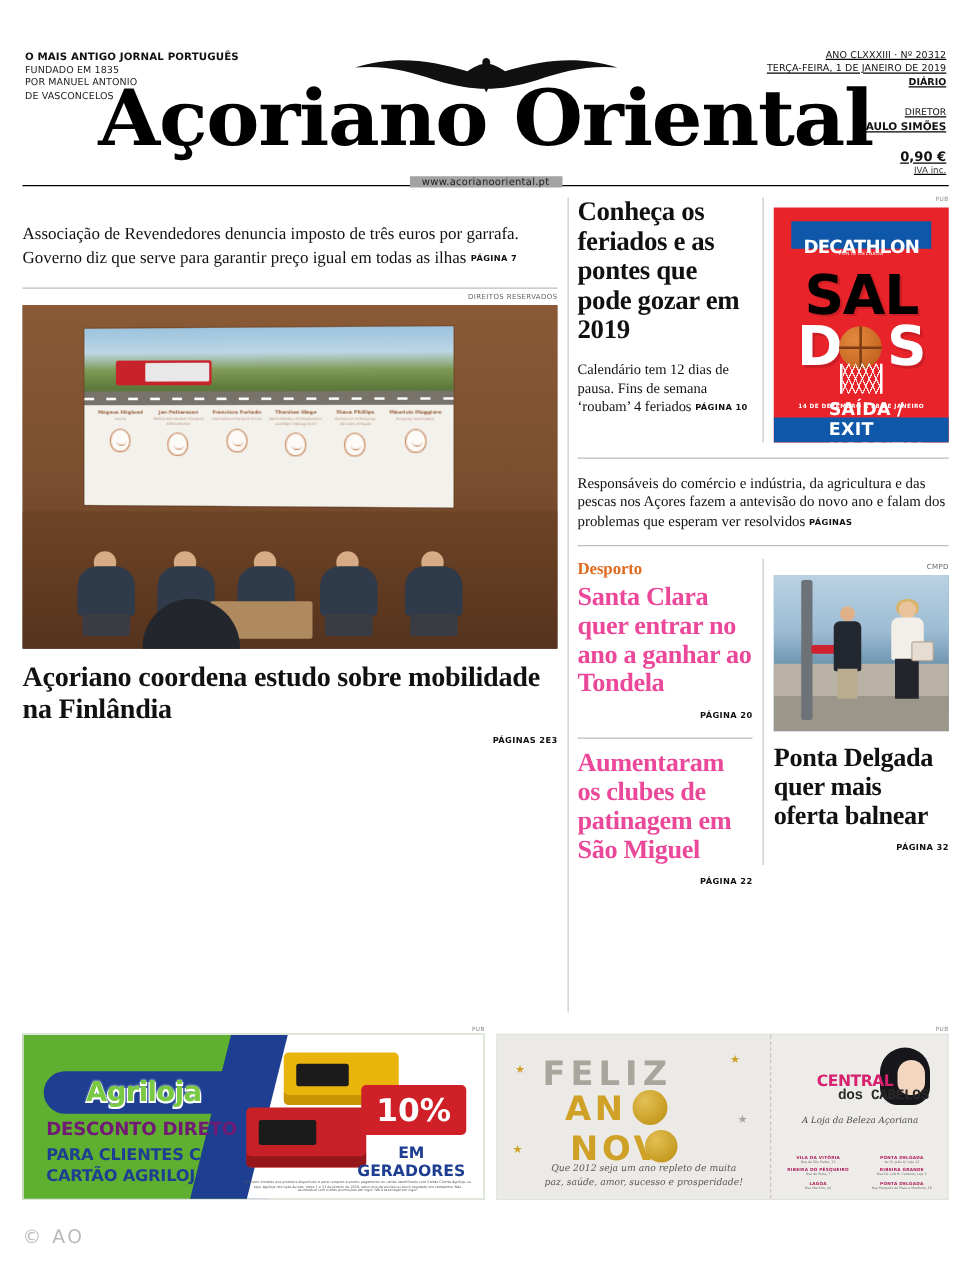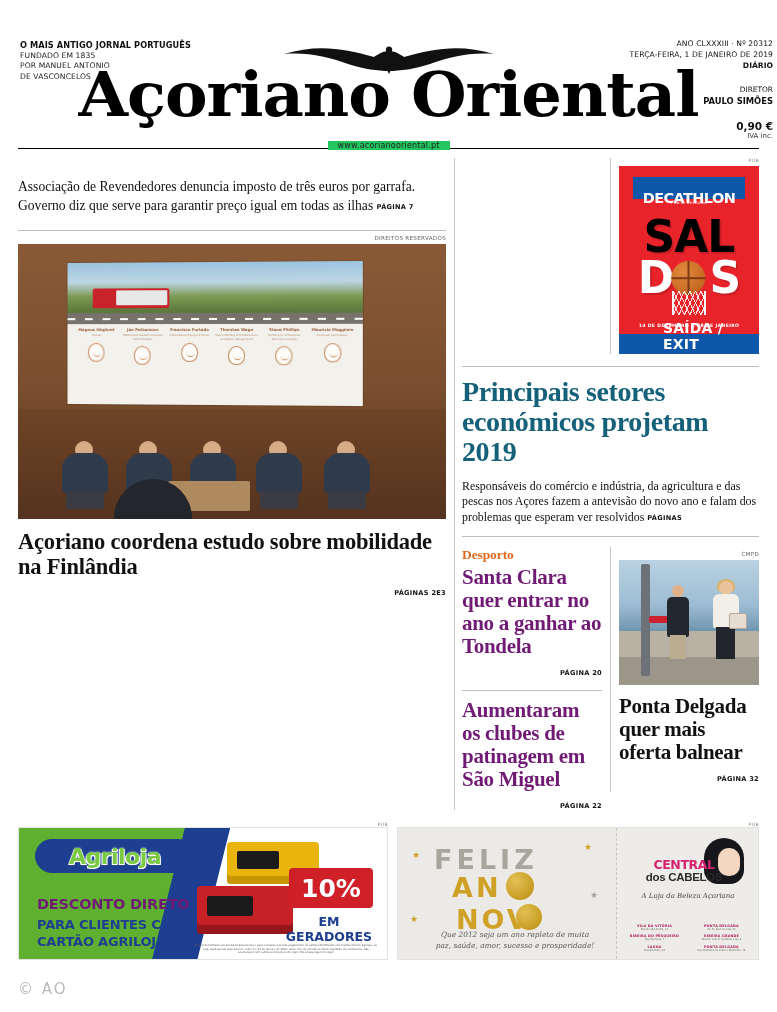--- a/index.html
+++ b/index.html
@@ -15,21 +15,21 @@
   .masthead { position: relative; height: 152px; padding: 0 18px; }
   .mh-left { position: absolute; left: 20px; top: 40px; width: 190px; }
   .mh-left .l1 {
     font-family: "DejaVu Sans", sans-serif; font-weight: 700;
     font-size: 8.2px; letter-spacing: .1px; color:#111; line-height: 11px;
   }
   .mh-left .l2 {
     font-family: "DejaVu Sans", sans-serif; font-weight: 400;
     font-size: 7.6px; color:#222; line-height: 10.4px; letter-spacing:.1px;
   }
-  .mh-right { position: absolute; right: 4px; top: 38px; width: 230px; text-align: right; }
+  .mh-right { position: absolute; right: 20px; top: 38px; width: 230px; text-align: right; text-decoration: underline; }
   .mh-right .r1 { font-family:"DejaVu Sans", sans-serif; font-size: 7.6px; color:#111; line-height:11px; letter-spacing:.1px;}
   .mh-right .r2 { font-family:"DejaVu Sans", sans-serif; font-size: 7.6px; font-weight:700; color:#111; line-height:11px; }
   .mh-right .dir { margin-top: 14px; font-family:"DejaVu Sans", sans-serif; font-size:7.4px; color:#111; line-height:10.6px;}
   .mh-right .dirname { font-family:"DejaVu Sans", sans-serif; font-size:8.4px; font-weight:700; color:#111; line-height:11px;}
   .mh-right .price { margin-top: 13px; font-family:"DejaVu Sans", sans-serif; font-size:10.5px; font-weight:700; color:#111; }
   .mh-right .iva { font-family:"DejaVu Sans", sans-serif; font-size:7px; color:#333; }
 
   .title-wrap { position:absolute; left:0; right:0; top: 62px; text-align:center; }
   .paper-title {
     font-family: "DejaVu Serif", serif;
@@ -38,21 +38,21 @@
     letter-spacing: -1px;
     color: #000;
     line-height: 66px;
     transform: scaleX(1.03);
   }
   .eagle { position:absolute; left:50%; top: 38px; transform: translateX(-50%); width: 230px; height:44px; }
 
   .mh-rule { position:absolute; left:18px; right:18px; top: 148px; height: 1px; background:#000; }
   .site-url {
     position:absolute; left:50%; top:141px; transform:translateX(-50%);
-    background:#22c55e; padding: 0 10px; z-index:3;
+    background:#a3a3a3; padding: 0 10px; z-index:3;
     font-family:"DejaVu Sans", sans-serif; font-size: 8px; color:#222; letter-spacing:.2px;
   }
 
   
   .body-grid { position:absolute; left:18px; right:18px; top:158px; height: 660px; }
   .col-left  { position:absolute; left:0; top:0; width: 428px; }
   .vrule-main{ position:absolute; left:436px; top:0; width:1px; height:652px; background:#c9c9c9; }
   .col-right { position:absolute; left:444px; top:0; width: 297px; }
 
   
@@ -144,21 +144,21 @@
 
   .rc-setores h2 {
     color:#15617a; font-family:"Liberation Serif", serif; font-weight:700;
     font-size: 28px; line-height: 30px; letter-spacing:-0.4px;
   }
   .rc-setores p { margin-top: 12px; font-size: 11.9px; line-height: 15.4px; color:#111; }
 
   .rc-sport { position:relative; margin-top: 10px; height: 250px; }
   .sp-left { position:absolute; left:0; top:0; width: 140px; }
   .kicker { color:#e06a1e; font-family:"Liberation Serif", serif; font-weight:700; font-size: 13.5px; letter-spacing:-0.1px; }
-  .sp-left h3 { margin-top: 3px; font-family:"Liberation Serif", serif; font-weight:700; font-size: 21px; line-height: 23px; color:#701a75; letter-spacing:-0.3px;}
+  .sp-left h3 { margin-top: 3px; font-family:"Liberation Serif", serif; font-weight:700; font-size: 21px; line-height: 23px; color:#ec4899; letter-spacing:-0.3px;}
   .pg-right { text-align:right; margin-top: 4px;}
   .vrule-sp { position:absolute; left:148px; top:0; width:1px; height: 245px; background:#c9c9c9; }
   .sp-right { position:absolute; left:157px; top:0; width: 140px; }
   .sp-photo { position:relative; width:140px; height: 125px; overflow:hidden; background:#7fa3bd;}
   .spp-sky { position:absolute; inset:0; background:linear-gradient(180deg,#b9d2e3 0%,#9dbcd3 36%,#6d93ad 58%,#7c8a86 70%,#a39f96 100%);}
   .spp-wall{ position:absolute; left:0; bottom: 28px; width:100%; height: 26px; background:#b9b2a4;}
   .spp-ground{ position:absolute; left:0; bottom:0; width:100%; height: 28px; background:#9b958a;}
   .spp-pole { position:absolute; left: 22px; top: 4px; width: 9px; height: 112px; background:#6d7278; border-radius:2px;}
   .spp-man { position:absolute; left: 46px; bottom: 26px; width: 26px; height: 74px;}
   .spp-man .h{ position:absolute; left:7px; top:0; width:12px; height:12px; border-radius:50%; background:#e0b089;}
@@ -175,21 +175,21 @@
 
   .rc-hr2 { height:1px; background:#bdbdbd; margin: 10px 0 8px; }
 
   
   .ads { position:absolute; left:18px; right:18px; top: 822px; height: 148px; }
   .ad-left { position:absolute; left:0; top:0; width: 370px; }
   .ad-right{ position:absolute; right:0; top:0; width: 362px; }
   .ad-body-agri { position:relative; width:100%; height: 133px; background:#5fb030; overflow:hidden; border:1px solid #e2e2e2;}
   .agri-swoosh { position:absolute; left: 148px; top:-30px; width: 60px; height: 210px; background:#1e3f91; transform: rotate(14deg);}
   .agri-white { position:absolute; left: 196px; top:-40px; width: 230px; height: 230px; background:#fff; transform: rotate(14deg);}
-  .agri-logo { position:absolute; left: 16px; top: 11px; width: 160px; height: 34px; background:#1e3f91; border-radius: 18px; display:flex; align-items:center; justify-content:center;}
+  .agri-logo { position:absolute; left: 16px; top: 29px; width: 160px; height: 34px; background:#1e3f91; border-radius: 18px; display:flex; align-items:center; justify-content:center;}
   .agri-logo span { font-family:"DejaVu Sans", sans-serif; font-weight:700; font-size: 22px; color:#7ac943; letter-spacing:-0.5px; text-shadow: 0 0 2px #fff, 1px 1px 0 #fff, -1px 1px 0 #fff;}
   .agri-t1 { position:absolute; left: 18px; top: 68px; font-family:"DejaVu Sans", sans-serif; font-weight:700; font-size: 14.5px; color:#701a75; letter-spacing:-0.2px;}
   .agri-t2 { position:absolute; left: 18px; top: 88px; font-family:"DejaVu Sans", sans-serif; font-weight:700; font-size: 13px; color:#1e3f91; letter-spacing:-0.2px; line-height: 17px;}
   .gen-y { position:absolute; left: 208px; top: 14px; width: 92px; height: 42px; background:#e9b40c; border-radius:4px; box-shadow: inset 0 -8px 0 #c89505;}
   .gen-y:after{ content:""; position:absolute; left:10px; top:9px; width:42px; height:18px; background:#1b1b1b; border-radius:2px;}
   .gen-r { position:absolute; left: 178px; top: 58px; width: 96px; height: 48px; background:#c72026; border-radius:4px; box-shadow: inset 0 -9px 0 #95161b;}
   .gen-r:after{ content:""; position:absolute; left:10px; top:10px; width:46px; height:20px; background:#1b1b1b; border-radius:2px;}
   .badge10 { position:absolute; right: 14px; top: 40px; width: 84px; height: 40px; background:#cf1f27; border-radius:4px; display:flex; align-items:center; justify-content:center;}
   .badge10 span { font-family:"DejaVu Sans", sans-serif; font-weight:700; font-size: 25px; color:#fff;}
   .badge-sub { position:absolute; right: 8px; top: 86px; width: 100px; text-align:center; font-family:"DejaVu Sans", sans-serif; font-weight:700; font-size: 12.5px; color:#1e3f91;}
@@ -202,21 +202,21 @@
   .ny-ano { position:absolute; left: 54px; top: 44px; font-family:"DejaVu Sans", sans-serif; font-weight:700; font-size: 27px; color:#cfa227; letter-spacing: 3px;}
   .ny-ball{ position:absolute; left: 108px; top: 44px; width: 28px; height:28px; border-radius:50%; background: radial-gradient(circle at 35% 32%, #e3c055 0%, #c79c22 70%, #a8811a 100%);}
   .ny-novo { position:absolute; left: 58px; top: 76px; font-family:"DejaVu Sans", sans-serif; font-weight:700; font-size: 27px; color:#cfa227; letter-spacing: 3px;}
   .ny-ball2{ position:absolute; left: 118px; top: 76px; width: 26px; height:26px; border-radius:50%; background: radial-gradient(circle at 35% 32%, #e3c055 0%, #c79c22 70%, #a8811a 100%);}
   .ny-wish { position:absolute; left: 22px; bottom: 8px; width: 190px; text-align:center; font-family:"DejaVu Serif", serif; font-style:italic; font-size: 7.4px; color:#5a5a52; line-height: 11px;}
   .cc-face { position:absolute; right: 14px; top: 10px; width: 40px; height: 46px;}
   .cc-face .hair{ position:absolute; inset:0; background:#17161a; border-radius: 20px 20px 14px 14px;}
   .cc-face .skin{ position:absolute; left: 14px; top: 10px; width: 22px; height: 28px; background:#f2d6c0; border-radius: 11px 11px 10px 10px;}
   .cc-logo { position:absolute; left: 8px; top: 30px; width: 118px; text-align:center; }
   .cc-logo .l1 { font-family:"DejaVu Sans", sans-serif; font-weight:700; font-size: 12.5px; color:#d6226f; letter-spacing:-0.4px; line-height:13px; }
-  .cc-logo .l2 { font-family:Liberation Sans, sans-serif; font-weight:700; font-size: 11.5px; color:#2a2a2a; letter-spacing:-0.3px; line-height:12px;}
+  .cc-logo .l2 { font-family:Liberation Mono, monospace; font-weight:700; font-size: 11.5px; color:#2a2a2a; letter-spacing:-0.3px; line-height:12px;text-align:right;}
   .cc-tag { position:absolute; left: 8px; top: 64px; width: 126px; text-align:center; font-family:"DejaVu Serif", serif; font-style:italic; font-size: 7px; color:#4a4a45;}
   .cc-stores { position:absolute; left: 4px; bottom: 4px; width: 134px; display:flex; flex-wrap:wrap; }
   .cc-st { width: 50%; text-align:center; margin-bottom: 3px; }
   .cc-st .n { font-family:"DejaVu Sans", sans-serif; font-weight:700; font-size: 3.4px; color:#b01e5e; letter-spacing:.2px;}
   .cc-st .a { font-family:"DejaVu Sans", sans-serif; font-size: 2.6px; color:#6a6a62; line-height: 3.4px;}
   .star { position:absolute; color:#cfa227; font-size: 9px; }
 
   
   .footer { position:absolute; left:18px; bottom: 14px; font-family:"DejaVu Sans", sans-serif; font-size: 15px; color:#b9b9b9; letter-spacing: 2px;}
 </style>
@@ -351,20 +351,27 @@
         <span class="pag">PÁGINAS 2E3</span>
       </div>
     </div>
 
     <div class="vrule-main"></div>
 
     <div class="col-right">
 
       <div class="rc-top">
 
+        <div class="rc-feriados">
+          <h2>Conheça os feriados e as pontes que pode gozar em 2019</h2>
+          <p>
+            <span>Calendário tem 12 dias de pausa. Fins de semana ‘roubam’ 4 feriados</span>
+            <span class="pag">PÁGINA 10</span>
+          </p>
+        </div>
 
         <div class="vrule-rc"></div>
 
         <div style="position:absolute; right:0; top:0; width:140px;">
           <div class="pub-tag">PUB</div>
         </div>
 
         <div class="ad-dk">
           <div class="dk-logo-box">
             <span class="dk-logo">DECATHLON</span>
@@ -379,21 +386,20 @@
           <div class="dk-dates">14 DE DEZEMBRO A 28 DE JANEIRO</div>
           <div class="dk-footer">
             <span>SAÍDA / EXIT HOSPITAL</span>
           </div>
         </div>
       </div>
 
       <div class="rc-hr"></div>
 
       <div class="rc-setores">
-        <h2>Principais setores económicos projetam 2019</h2>
         <p>
           <span>Responsáveis do comércio e indústria, da agricultura e das pescas nos Açores fazem a antevisão do novo ano e falam dos problemas que esperam ver resolvidos</span>
           <span class="pag">PÁGINAS</span>
         </p>
       </div>
 
       <div class="rc-hr2"></div>
 
       <div class="rc-sport">
 

